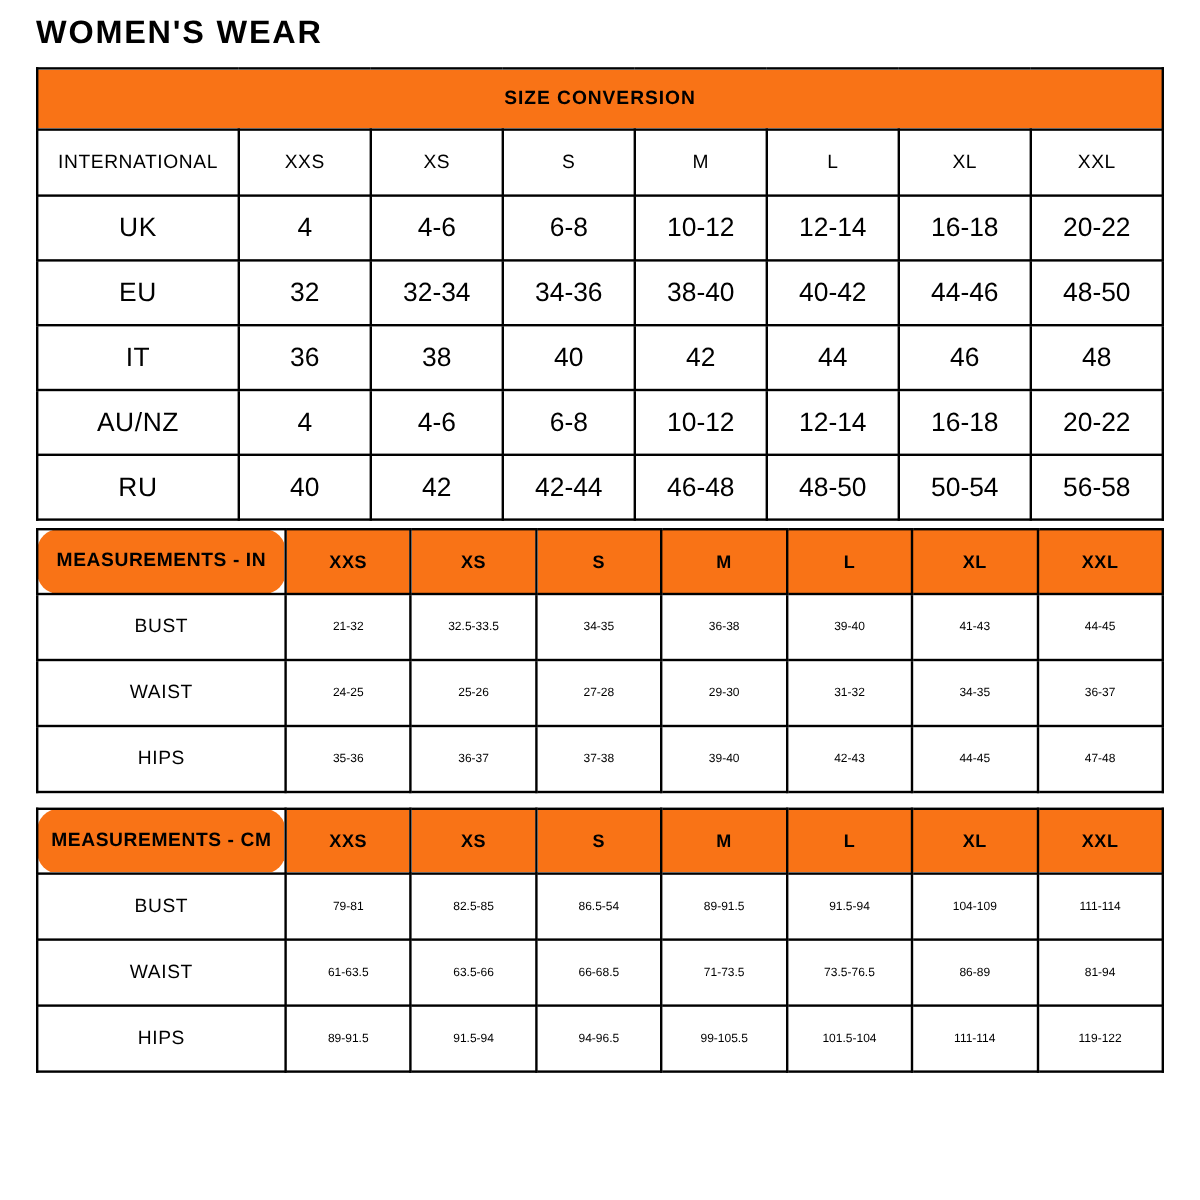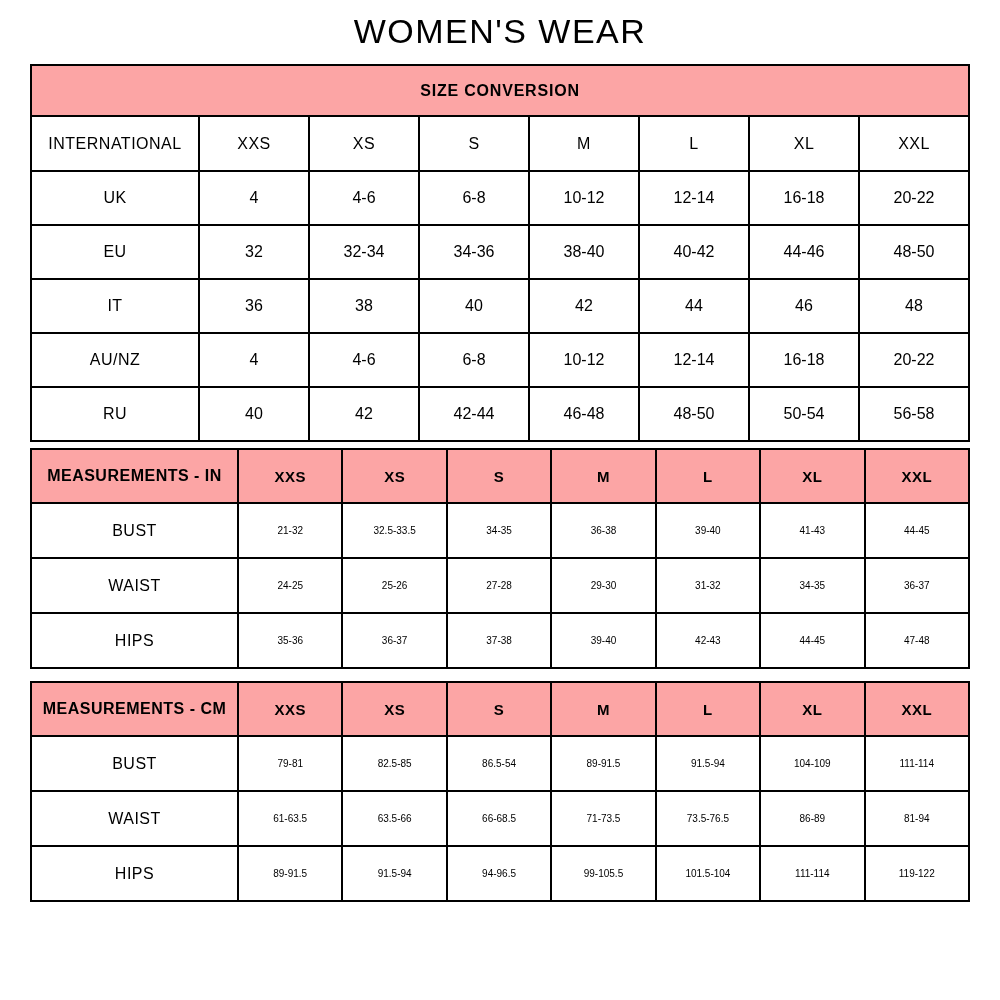--- a/index.html
+++ b/index.html
@@ -3,35 +3,35 @@
 <meta charset="utf-8">
 <style>
   html, body { margin: 0; padding: 0; background: #ffffff; }
   .page {
     width: 1000px; height: 1000px; box-sizing: border-box;
     padding: 12px 30px 10px 30px;
     font-family: "Liberation Sans", sans-serif;
     color: #000;
   }
   .title {
-    margin: 0 0 13px 0; text-align: center;
-    font-size: 34px; font-weight: 400; letter-spacing: 1.5px;
+    margin: 0 0 13px 0; text-align: left;
+    font-size: 27px; font-weight: 700; letter-spacing: 1.5px;
   }
   table { width: 100%; border-collapse: collapse; table-layout: fixed; }
   td {
     border: 2px solid #000; text-align: center; vertical-align: middle;
     padding: 0 2px; overflow: hidden;
   }
-  .gray { background: #fca5a5; }
+  .gray { background: #f97316; }
   .banner   { height: 49px; font-size: 16px; font-weight: 700; letter-spacing: 0.8px; }
   .colhead  { height: 53px; font-size: 16px; font-weight: 400; letter-spacing: 0.5px; margin-left: 12px; }
-  .meashead { height: 52px; font-size: 16px; font-weight: 700; letter-spacing: 0.5px; }
+  .meashead { height: 52px; font-size: 16px; font-weight: 700; letter-spacing: 0.5px; border-radius: 18px; }
   .sizehead { height: 52px; font-size: 15px; font-weight: 700; letter-spacing: 0.5px; }
   .label-cell { font-size: 16px; font-weight: 400; letter-spacing: 0.5px; }
-  tr.t1r td  { height: 52px; font-size: 16px; }
+  tr.t1r td  { height: 52px; font-size: 22px; }
   tr.t23r td { height: 53px; }
   tr.t23r td.val-sm { font-size: 10px; }
   .tbl2 { margin-top: 6px; }
   .tbl3 { margin-top: 12px; }
 </style>
 </head>
 <body>
 
 <div class="page">
 

